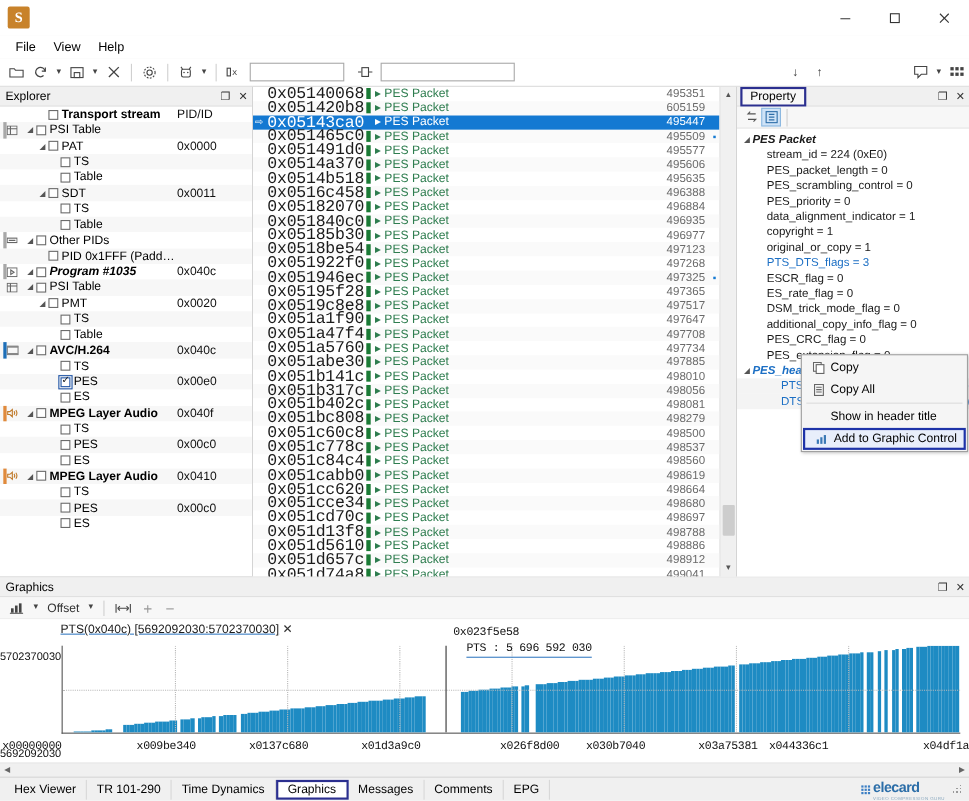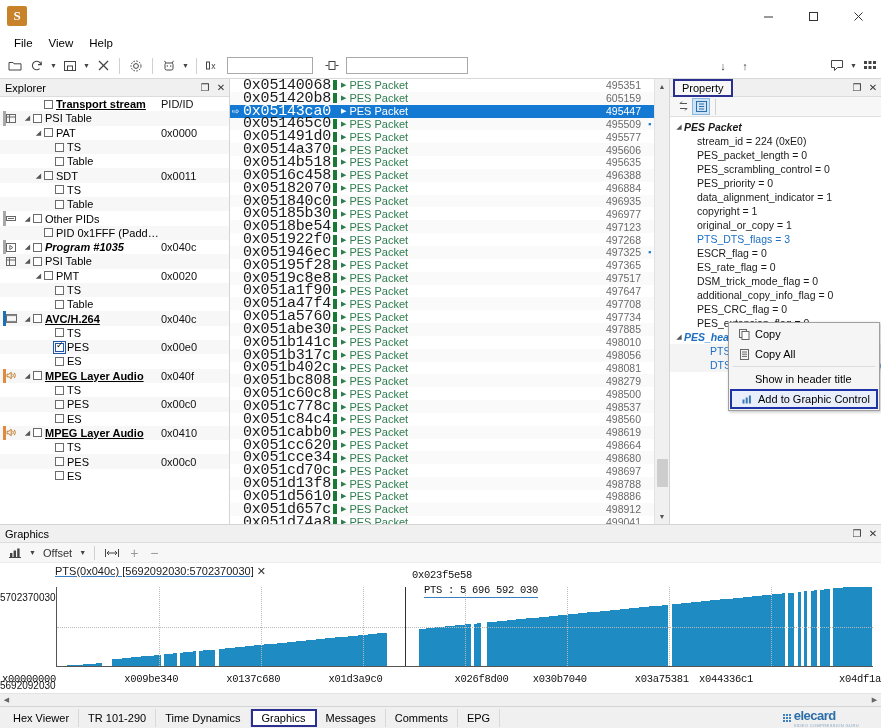--- a/index.html
+++ b/index.html
@@ -127,21 +127,21 @@
     width:9px; height:9px; border:1px solid #6b6b6b; background:#fff;
     flex:0 0 9px; margin-right:3px; position:relative;
   }
   .cbx.checked { border:1px solid #2155a6; }
   .cbx.checked:after {
     content:"✓"; position:absolute; left:0px; top:-3px;
     font-size:9px; color:#111; line-height:9px;
   }
   .cbx.sel-ring { outline:1px solid #2155a6; outline-offset:1px; }
   .tlabel { flex:1; overflow:hidden; text-overflow:ellipsis; }
-  .tlabel.b { font-weight:bold;text-decoration:underline; }
+  .tlabel.b { font-weight:bold; }
   .tlabel.i { font-style:italic; font-weight:bold; }
   .tpid { width:68px; flex:0 0 68px; text-align:left; color:#111; }
 
   
   #packets {
     flex:1 1 auto; min-width:0;
     background:#fff;
     display:flex; flex-direction:column;
     border-right:1px solid #d4d4d4;
     position:relative;

